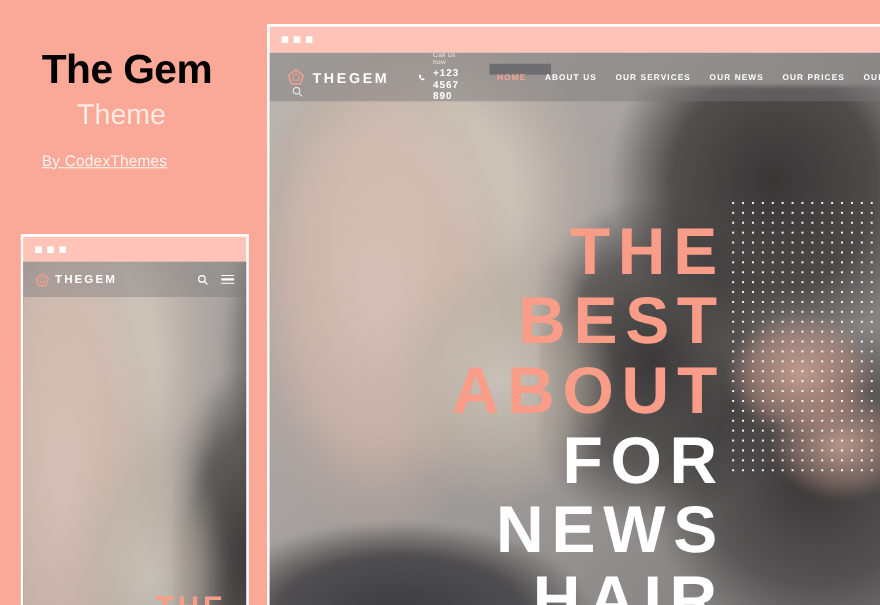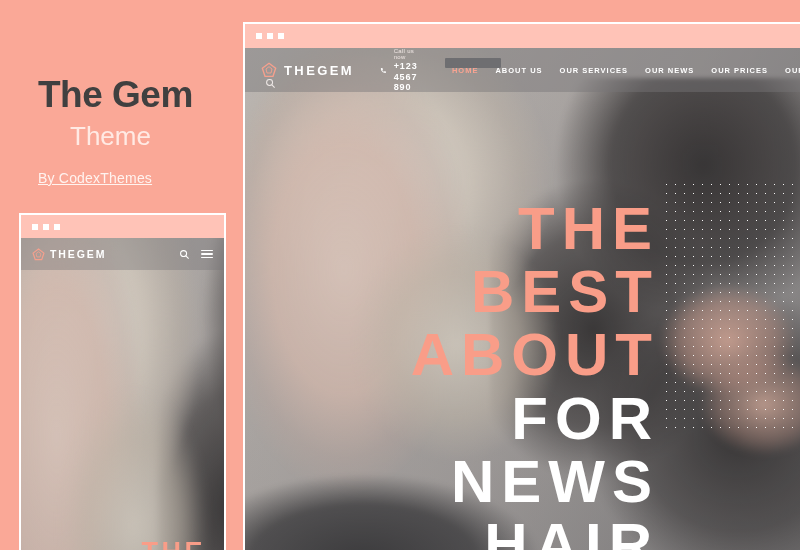--- a/index.html
+++ b/index.html
@@ -6,22 +6,22 @@
   html, body { width:800px; height:550px; overflow:hidden; }
   body {
     background:#faa897;
     font-family:"Liberation Sans", sans-serif;
     position:relative;
   }
 
   
   .promo { position:absolute; left:38px; top:44px; width:200px; }
   .promo-title {
-    font-size:37px; font-weight:bold; color:#404040;
-    letter-spacing:-0.5px; line-height:1.05;margin-top:32px;
+    font-size:37px; font-weight:bold; color:#000000;
+    letter-spacing:-0.5px; line-height:1.05;
   }
   .promo-sub {
     font-size:26px; font-weight:400; color:#ffeae4;
     line-height:1.5; margin-top:2px;margin-left:32px;
   }
   .promo-by {
     font-size:14px; font-weight:400; color:#fff3ef;
     margin-top:14px; letter-spacing:0.2px;text-decoration:underline;
   }
 

